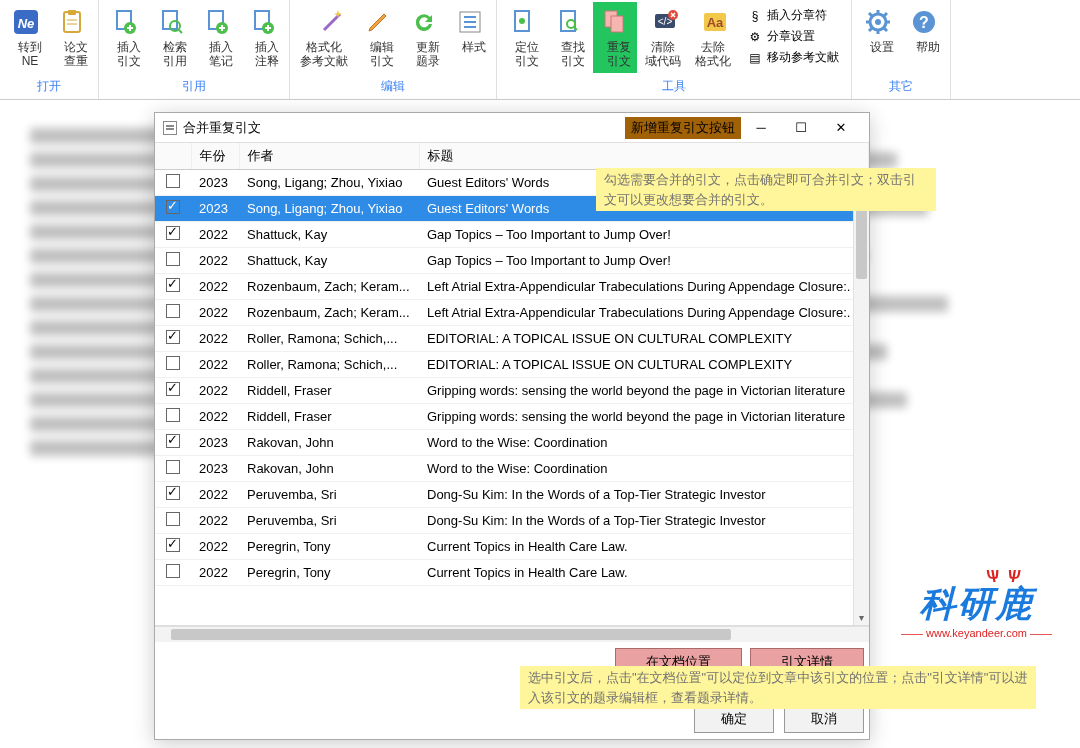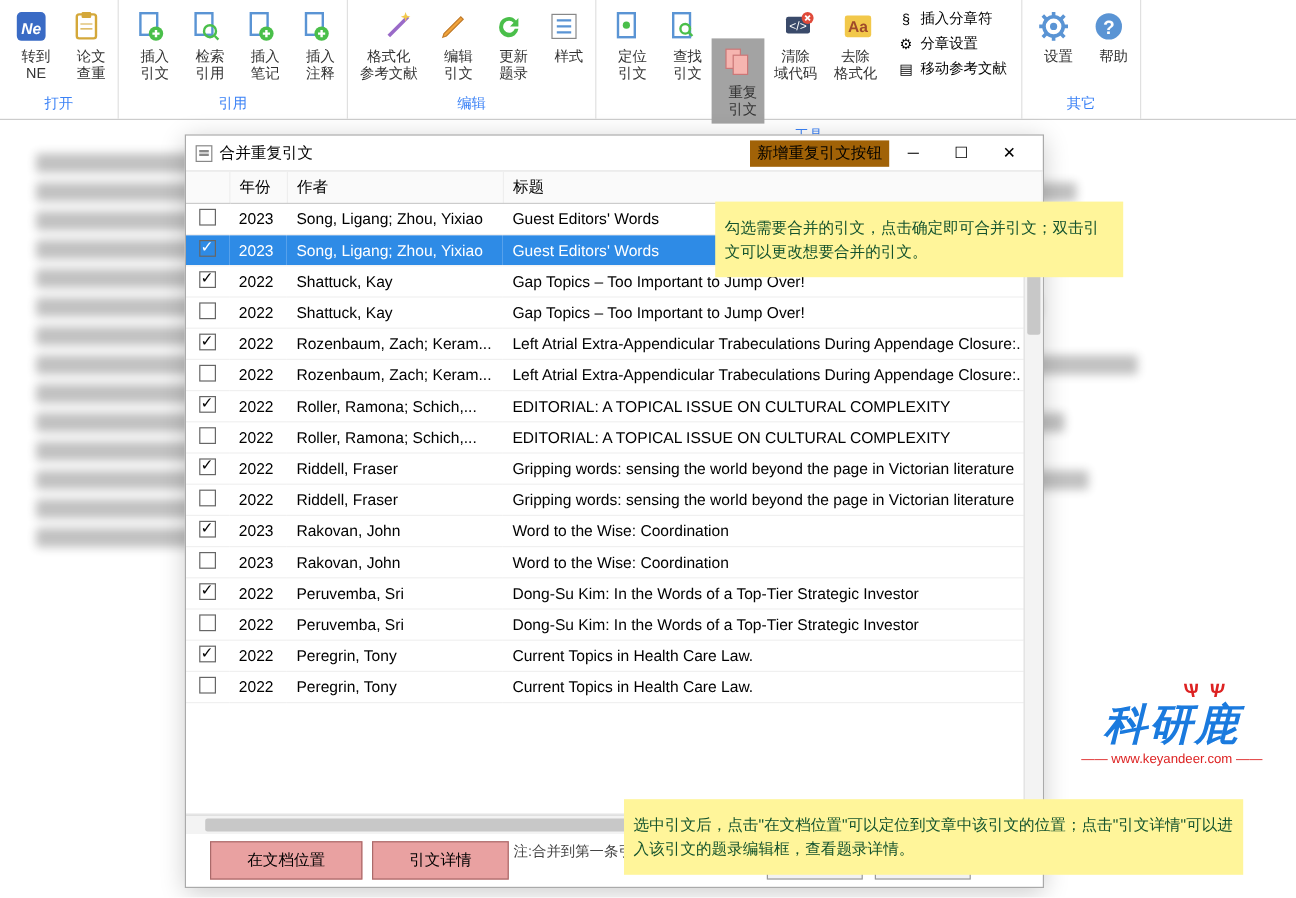--- a/index.html
+++ b/index.html
@@ -4,21 +4,21 @@
 <style>
   * { box-sizing: border-box; margin: 0; padding: 0; }
   body { font-family: "Microsoft YaHei", "Segoe UI", sans-serif; font-size: 13px; background: #fff; width: 1080px; height: 748px; overflow: hidden; position: relative; }
 
   
   .ribbon { display: flex; height: 100px; border-bottom: 1px solid #ccc; background: #fff; }
   .ribbon-group { display: flex; flex-direction: column; align-items: center; border-right: 1px solid #e0e0e0; padding: 2px 4px; }
   .ribbon-group-items { display: flex; align-items: flex-start; gap: 2px; flex: 1; }
   .ribbon-group-label { font-size: 12px; color: #3b82f6; padding: 2px 0; }
   .ribbon-btn { display: flex; flex-direction: column; align-items: flex-end; justify-content: flex-start; padding: 4px 6px; cursor: pointer; min-width: 44px; }
-  .ribbon-btn.active { background: #a3a3a3; margin-top: 30px; }
+  .ribbon-btn.active { background: #22c55e; }
   .ribbon-icon { width: 32px; height: 32px; display: flex; align-items: center; justify-content: center; margin-bottom: 2px; }
   .ribbon-icon svg { width: 28px; height: 28px; }
   .ribbon-lbl { font-size: 12px; text-align: center; line-height: 1.2; white-space: pre-line; color: #333; }
   .ribbon-mini-list { display: flex; flex-direction: column; gap: 2px; padding: 4px; }
   .ribbon-mini { display: flex; align-items: center; gap: 4px; font-size: 12px; cursor: pointer; padding: 1px 4px; }
   .mini-icon { width: 16px; height: 16px; display: inline-flex; align-items: center; justify-content: center; }
 
   
   .blur-bg { position: absolute; top: 100px; left: 0; right: 0; bottom: 0; padding: 20px 30px; filter: blur(4px); opacity: .3; }
   .blur-line { height: 16px; background: #333; margin: 8px 0; border-radius: 2px; }
@@ -44,26 +44,26 @@
   .chk { width: 14px; height: 14px; border: 1px solid #666; display: inline-block; position: relative; }
   .chk.checked::after { content: "✓"; position: absolute; left: 0; top: -3px; font-size: 13px; }
 
   .scroll-y { position: absolute; right: 0; top: 28px; bottom: 0; width: 16px; background: #f3f3f3; border-left: 1px solid #e0e0e0; }
   .scroll-thumb-y { position: absolute; left: 2px; right: 2px; top: 18px; height: 90px; background: #c8c8c8; border-radius: 2px; }
   .scroll-arrow { position: absolute; left: 0; right: 0; height: 16px; display:flex; align-items:center; justify-content:center; font-size:10px; color:#666; }
   .scroll-x { height: 16px; background: #f3f3f3; border-top: 1px solid #e0e0e0; position: relative; }
   .scroll-thumb-x { position: absolute; top: 2px; bottom: 2px; left: 16px; width: 560px; background: #c8c8c8; border-radius: 2px; }
 
   
-  .callout { position: absolute; background: #fff59a; color: #14532d; font-size: 13px; line-height: 1.5; padding: 12px 8px; }
+  .callout { position: absolute; background: #fff59a; color: #737373; font-size: 13px; line-height: 1.5; padding: 2px 8px; }
   .callout-top { left: 596px; top: 168px; width: 340px; }
   .callout-bottom { left: 520px; top: 666px; width: 516px; }
 
   
-  .dialog-footer { padding: 6px 20px; display: flex; gap: 4px; }
+  .dialog-footer { padding: 6px 5px; display: flex; flex-direction: column; gap: 4px; align-items: flex-end; }
   .footer-row1 { display: flex; gap: 8px; }
   .hl-btn { background: #e9a1a1; border: 1px solid #aa6a6a; padding: 4px 30px; font-size: 13px; cursor: pointer; }
   .footer-note { font-size: 12px; color: #444; }
   .footer-row2 { display: flex; justify-content: flex-end; gap: 10px; margin-top: 4px; }
   .std-btn { border: 1px solid #999; background: #f2f2f2; padding: 4px 26px; font-size: 13px; cursor: pointer; }
 
   
   .watermark { position: absolute; right: 28px; top: 580px; text-align: center; }
   .wm-main { font-size: 36px; font-weight: 900; color: #1a7ade; font-style: italic; letter-spacing: 2px; position: relative; }
   .wm-sub { font-size: 11px; color: #d22; margin-top: -2px; }

